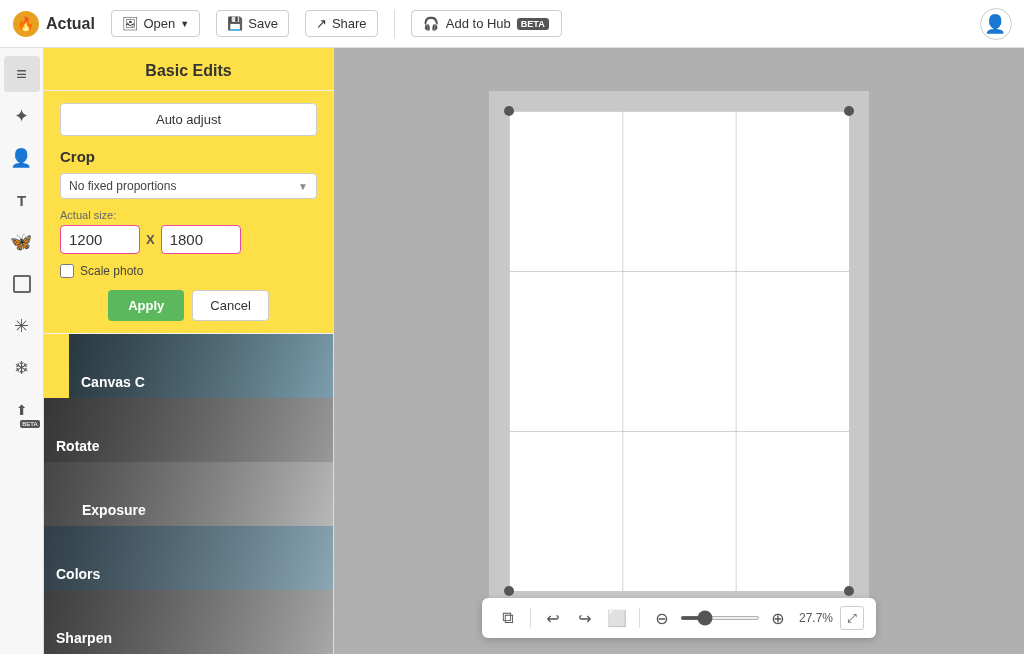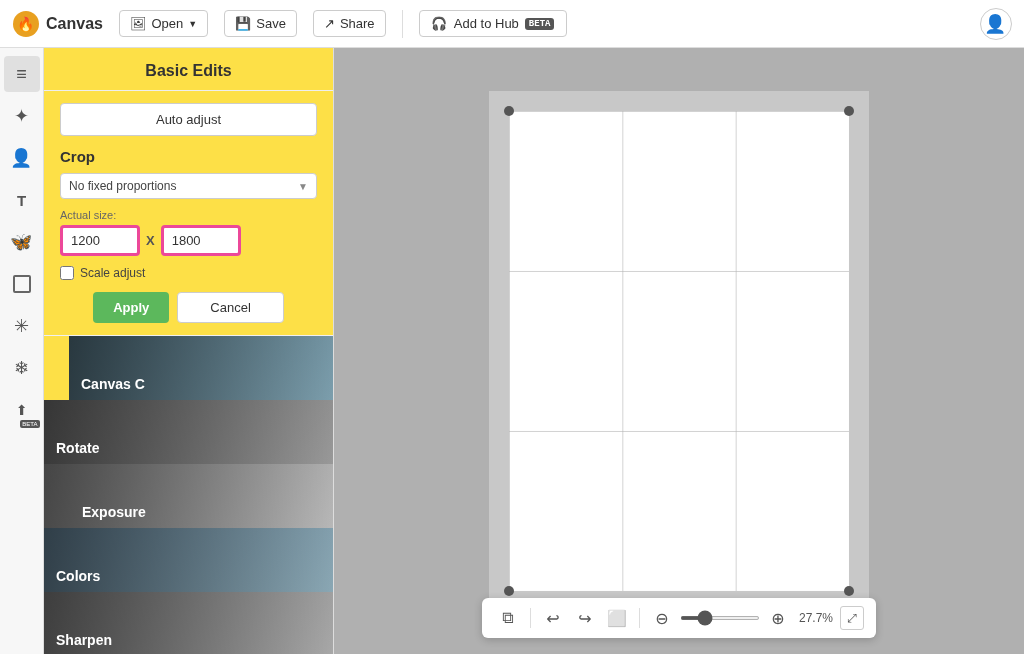--- a/index.html
+++ b/index.html
@@ -19,21 +19,21 @@
       background: #fff; cursor: pointer; font-size: 13px; color: #333;
     }
     .header-divider { width: 1px; height: 28px; background: #ddd; }
     .header-add-hub {
       display: flex; align-items: center; gap: 6px;
       padding: 5px 12px; border: 1px solid #ccc; border-radius: 4px;
       background: #fff; cursor: pointer; font-size: 13px; color: #333;
     }
     .beta-badge {
       background: #555; color: #fff; font-size: 9px; padding: 1px 4px;
-      border-radius: 3px; font-weight: 600; font-family: Liberation Mono, monospace;
+      border-radius: 3px; font-weight: 600;
     }
     .header-spacer { flex: 1; }
     .header-avatar {
       width: 32px; height: 32px; border-radius: 50%;
       border: 1px solid #ccc; display: flex; align-items: center; justify-content: center;
       font-size: 18px; color: #555; cursor: pointer;
     }
 
     
     .main { display: flex; flex: 1; overflow: hidden; }
@@ -86,37 +86,37 @@
       border: 1px solid #ccc; border-radius: 4px; padding: 5px 8px;
       cursor: pointer; background: #fff; font-size: 12px; color: #444;
       width: 100%;
     }
     .dropdown-arrow { margin-left: auto; font-size: 10px; color: #888; }
 
     .actual-size-row { margin-top: 10px; }
     .actual-size-label { font-size: 11px; color: #666; margin-bottom: 4px; }
     .size-inputs { display: flex; align-items: center; gap: 6px; }
     .size-input {
-      width: 80px; padding: 5px 8px; border: 3px solid #ec4899;
-      border-radius: 4px; font-size: 13px; color: #333; text-align: left;
+      width: 80px; padding: 5px 8px; border: 1px solid #ec4899;
+      border-radius: 4px; font-size: 15px; color: #333; text-align: left;
     }
     .size-x { font-size: 13px; color: #555; font-weight: 600; }
 
     .scale-photo-row { display: flex; align-items: center; gap: 6px; margin-top: 10px; }
     .scale-checkbox { width: 14px; height: 14px; cursor: pointer; }
     .scale-label { font-size: 12px; color: #444; cursor: pointer; }
 
     .crop-buttons { display: flex; gap: 8px; margin-top: 12px; justify-content: center; }
     .apply-btn {
       background: #5cb85c; color: #fff; border: none; border-radius: 4px;
       padding: 7px 20px; cursor: pointer; font-size: 13px; font-weight: 600;
     }
     .cancel-btn {
       background: #fff; color: #333; border: 1px solid #ccc; border-radius: 4px;
-      padding: 7px 32px; cursor: pointer; font-size: 13px;
+      padding: 7px 17px; cursor: pointer; font-size: 13px;
     }
 
     
     .section-tile {
       position: relative; height: 64px; cursor: pointer; overflow: hidden;
       display: flex; align-items: flex-end;
     }
     .section-tile-bg {
       position: absolute; inset: 0;
       background-size: cover; background-position: center;
@@ -186,21 +186,21 @@
 </head>
 <body>
 
 <header class="header">
   <div class="header-logo">
 
     <svg class="logo-icon" viewBox="0 0 28 28">
       <circle cx="14" cy="14" r="13" fill="#e8a020"></circle>
       <text x="14" y="19" text-anchor="middle" font-size="14" fill="#fff">🔥</text>
     </svg>
-    <span>Canvas</span>
+    <span>Actual</span>
   </div>
 
   <button class="header-btn">
     <span>🖼</span>
     <span>Open</span>
     <span style="font-size:9px">▼</span>
   </button>
 
   <button class="header-btn">
     <span>💾</span>
@@ -278,21 +278,21 @@
           <div class="actual-size-label">Actual size:</div>
           <div class="size-inputs">
             <input class="size-input" type="text" value="1200" style="">
             <span class="size-x">X</span>
             <input class="size-input" type="text" value="1800" style="">
           </div>
         </div>
 
         <div class="scale-photo-row">
           <input type="checkbox" class="scale-checkbox" style="">
-          <span class="scale-label">Scale adjust</span>
+          <span class="scale-label">Scale photo</span>
         </div>
 
         <div class="crop-buttons">
           <button class="apply-btn">Apply</button>
           <button class="cancel-btn">Cancel</button>
         </div>
       </div>
 
       <div class="section-tile" style="background: #6a8ca0; margin-left: 25px;">
         <div class="section-tile-bg" style="background: linear-gradient(135deg, #5a7c8c 0%, #8ab0c0 100%);"></div>

